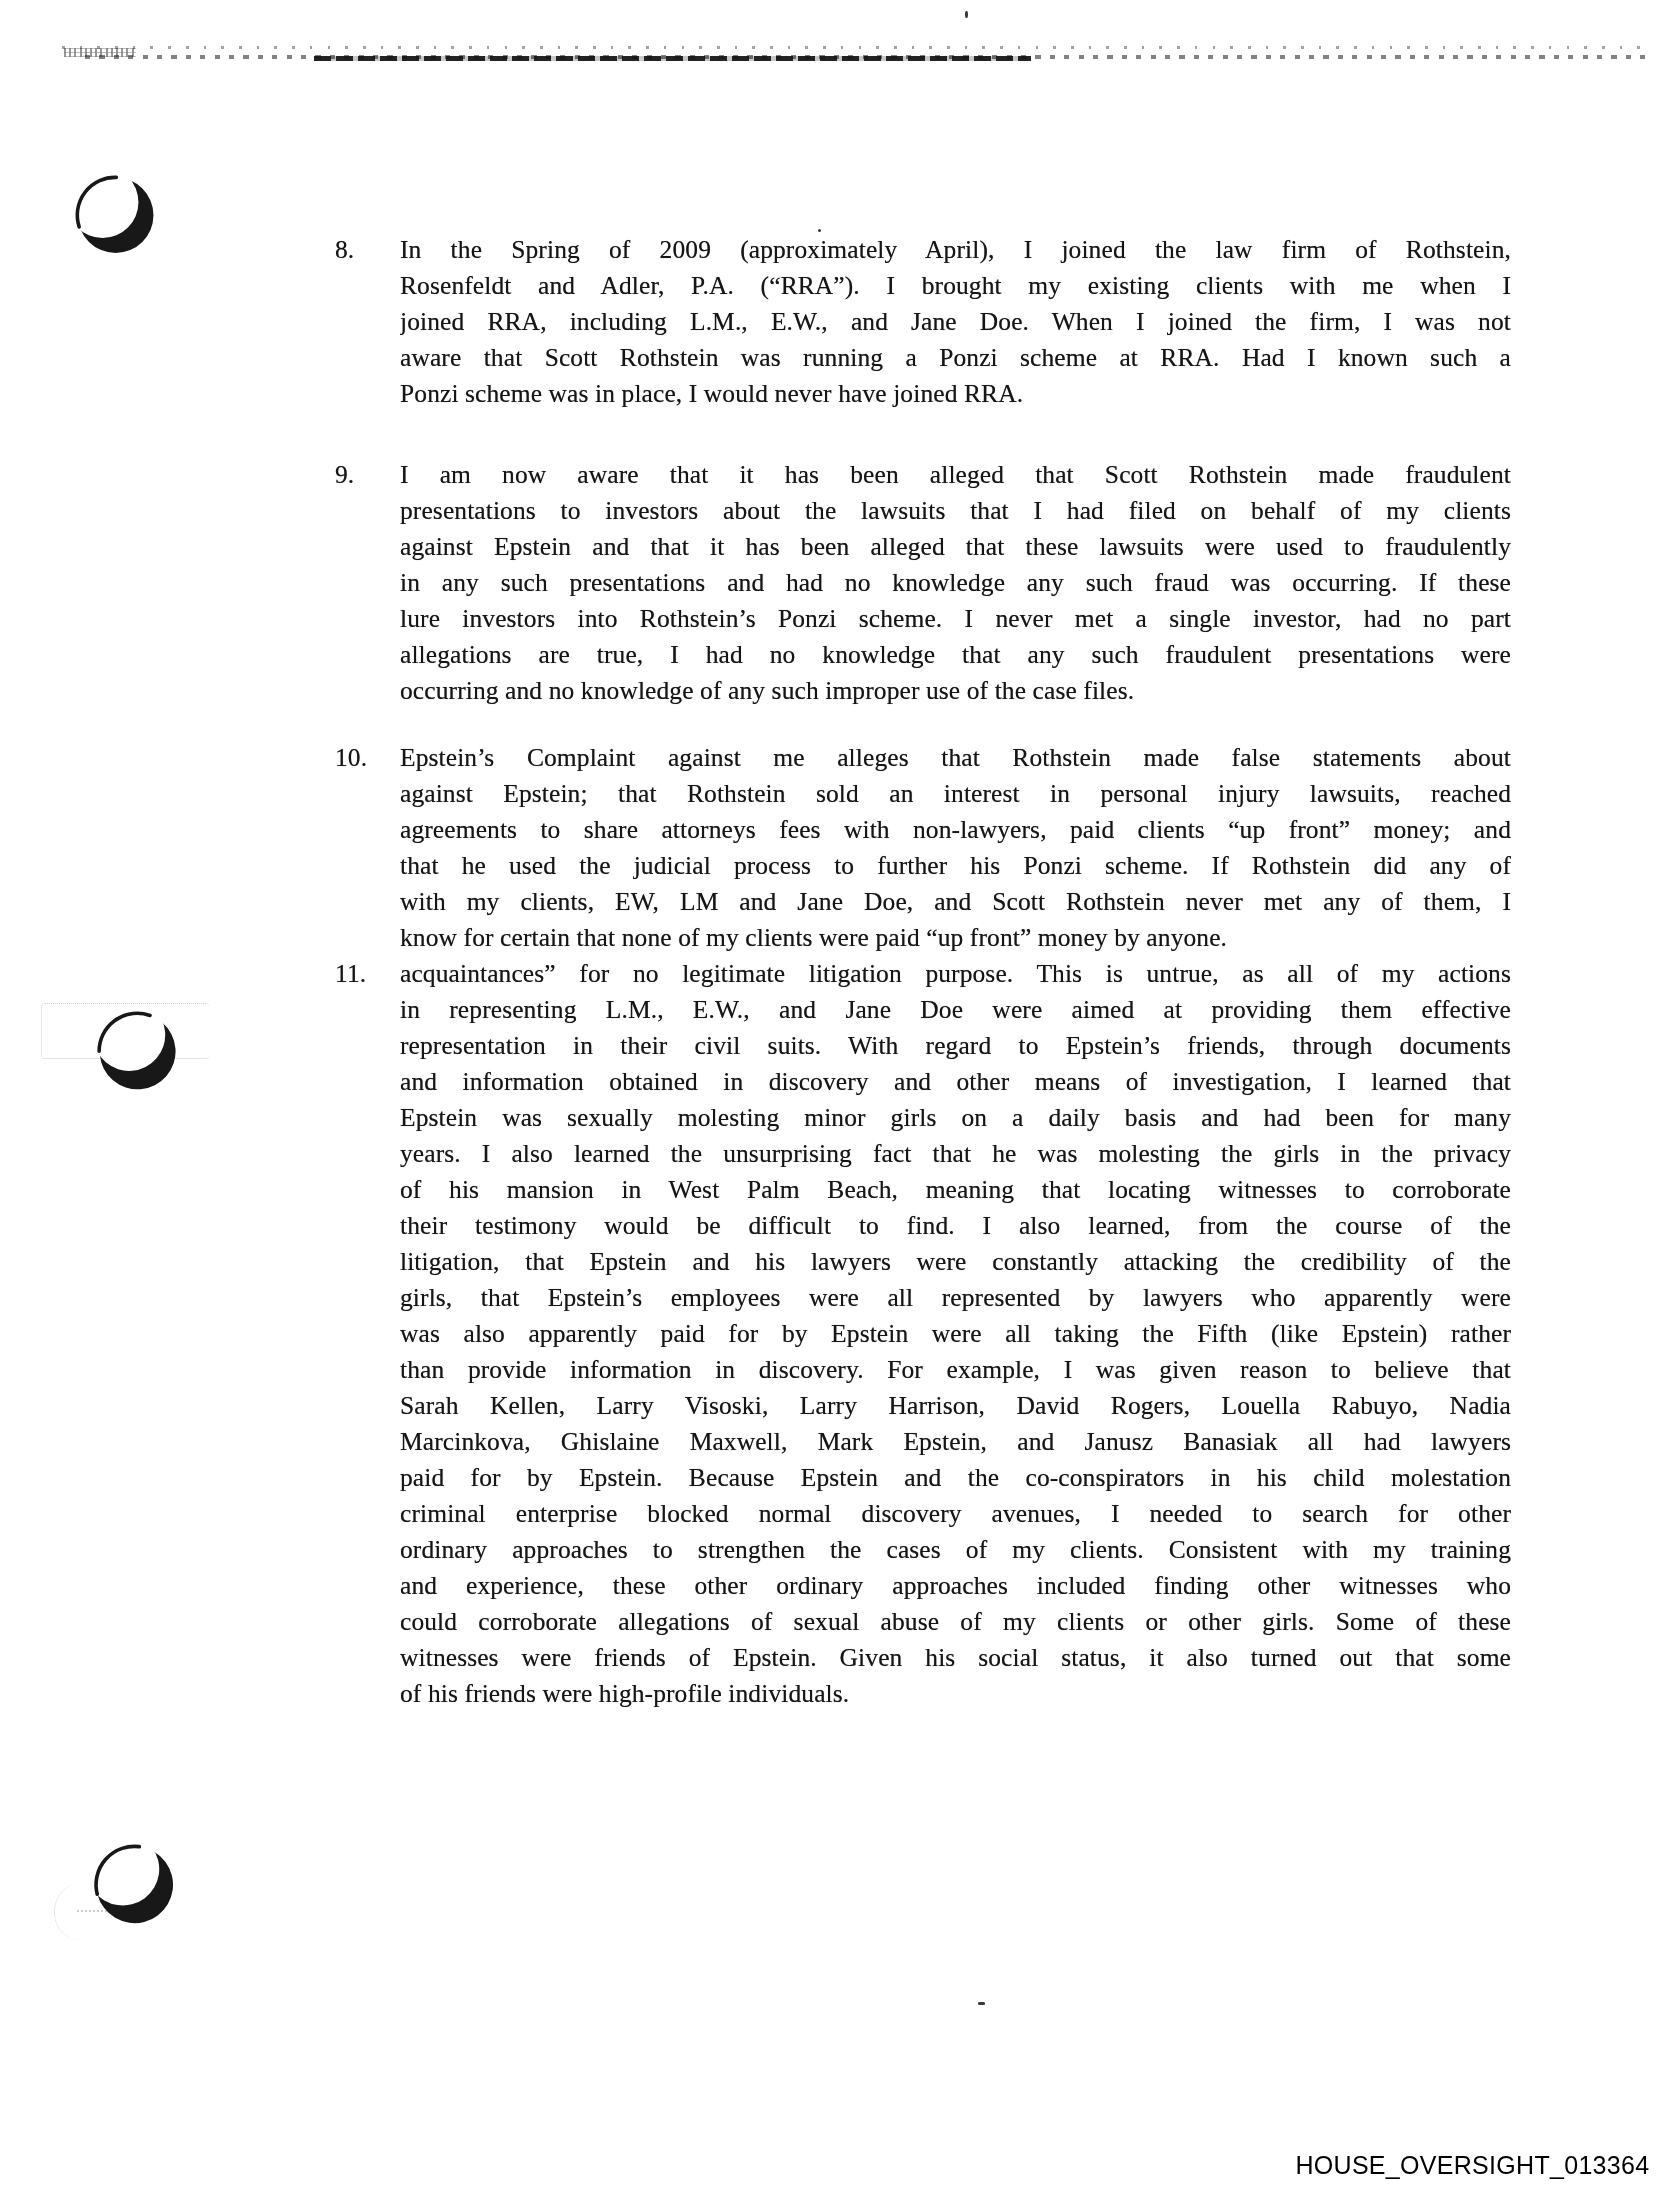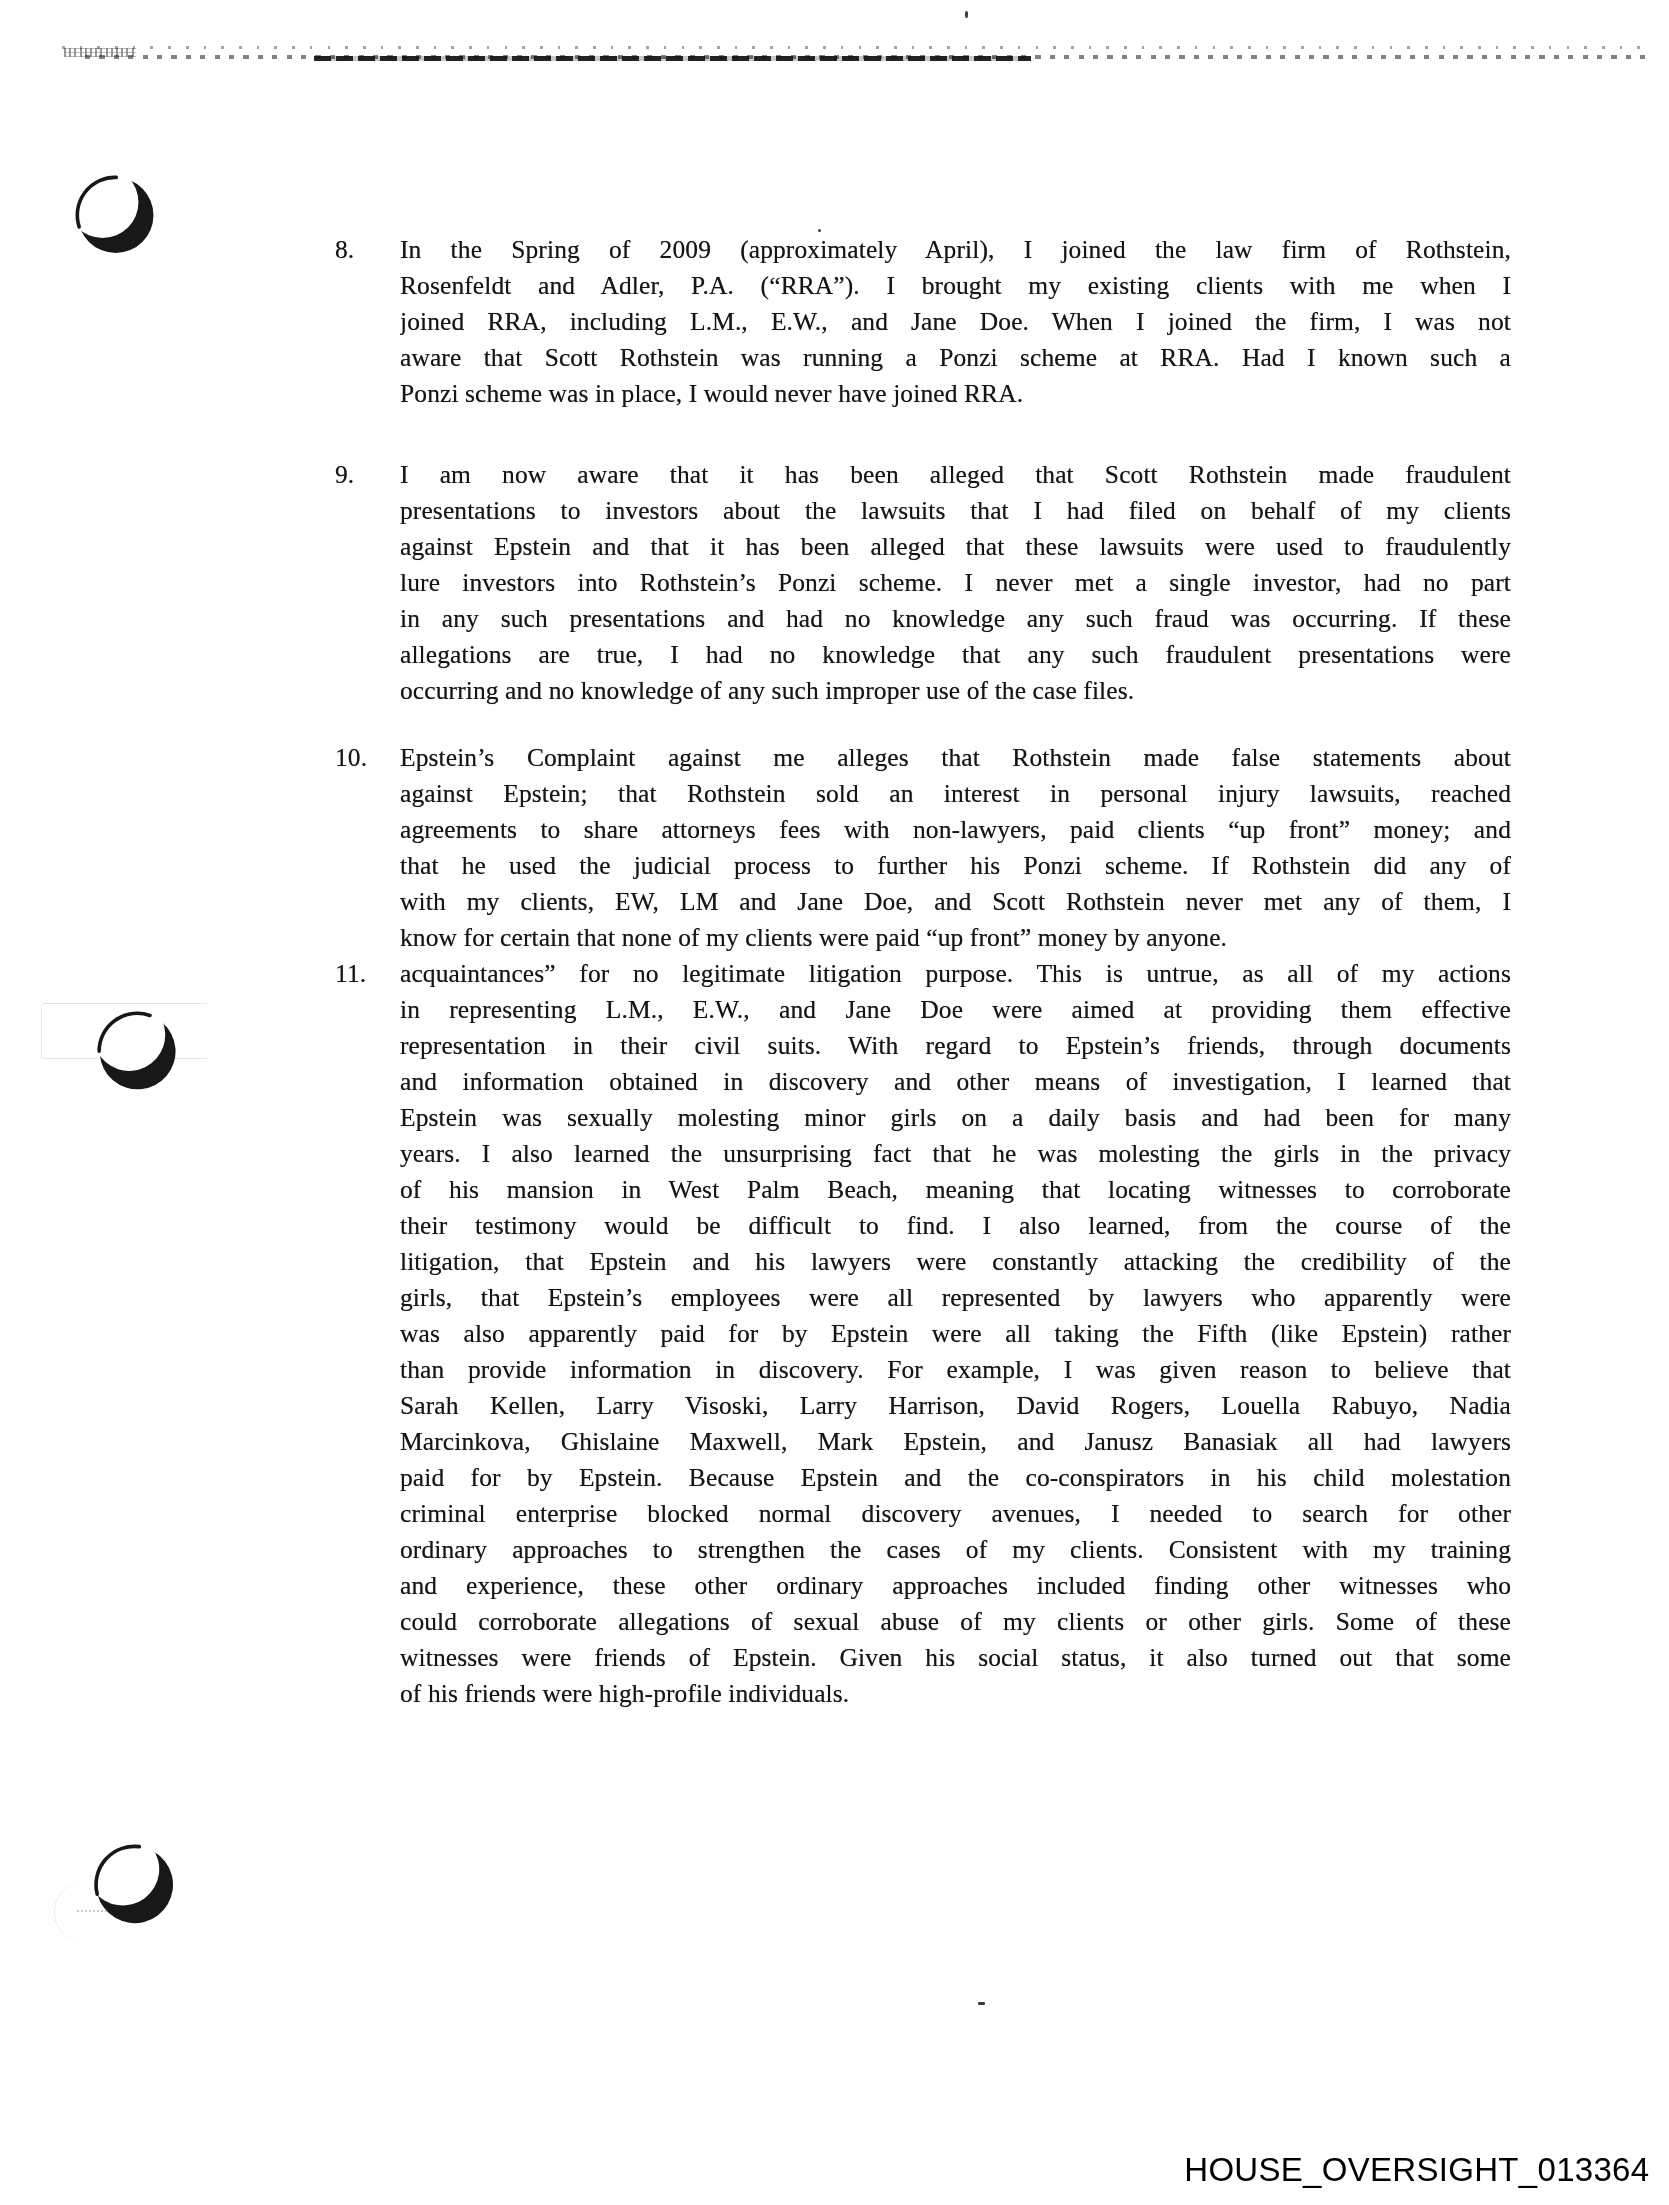--- a/index.html
+++ b/index.html
@@ -81,21 +81,21 @@
     text-align: justify;
     text-align-last: justify;
   }
   .pline.last { text-align-last: left; }
 
   
   .bates {
     position: absolute;
     right: 19.6px; top: 2151px;
     font-family: "Liberation Sans", "DejaVu Sans", sans-serif;
-    font-size: 33px;
+    font-size: 25px;
     color: #000;
     letter-spacing: 0.3px;
     white-space: nowrap;
   }
 </style>
 </head>
 <body>
 
 <div class="page">
 
@@ -144,22 +144,22 @@
           <div class="pline">aware that Scott Rothstein was running a Ponzi scheme at RRA.  Had I known such a</div>
           <div class="pline last">Ponzi scheme was in place, I would never have joined RRA.</div>
         </div>
       </div>
       <div class="para">
         <div class="pnum">9.</div>
         <div class="plines">
           <div class="pline">I am now aware that it has been alleged that Scott Rothstein made fraudulent</div>
           <div class="pline">presentations to investors about the lawsuits that I had filed on behalf of my clients</div>
           <div class="pline">against Epstein and that it has been alleged that these lawsuits were used to fraudulently</div>
+          <div class="pline">in any such presentations and had no knowledge any such fraud was occurring. If these</div>
           <div class="pline">lure investors into Rothstein’s Ponzi scheme.  I never met a single investor, had no part</div>
-          <div class="pline">in any such presentations and had no knowledge any such fraud was occurring. If these</div>
           <div class="pline">allegations are true, I had no knowledge that any such fraudulent presentations were</div>
           <div class="pline last">occurring and no knowledge of any such improper use of the case files.</div>
         </div>
       </div>
       <div class="para">
         <div class="pnum">10.</div>
         <div class="plines">
           <div class="pline">Epstein’s Complaint against me alleges that Rothstein made false statements about</div>
           <div class="pline">against Epstein; that Rothstein sold an interest in personal injury lawsuits, reached</div>
           <div class="pline">agreements to share attorneys fees with non-lawyers, paid clients “up front” money; and</div>

